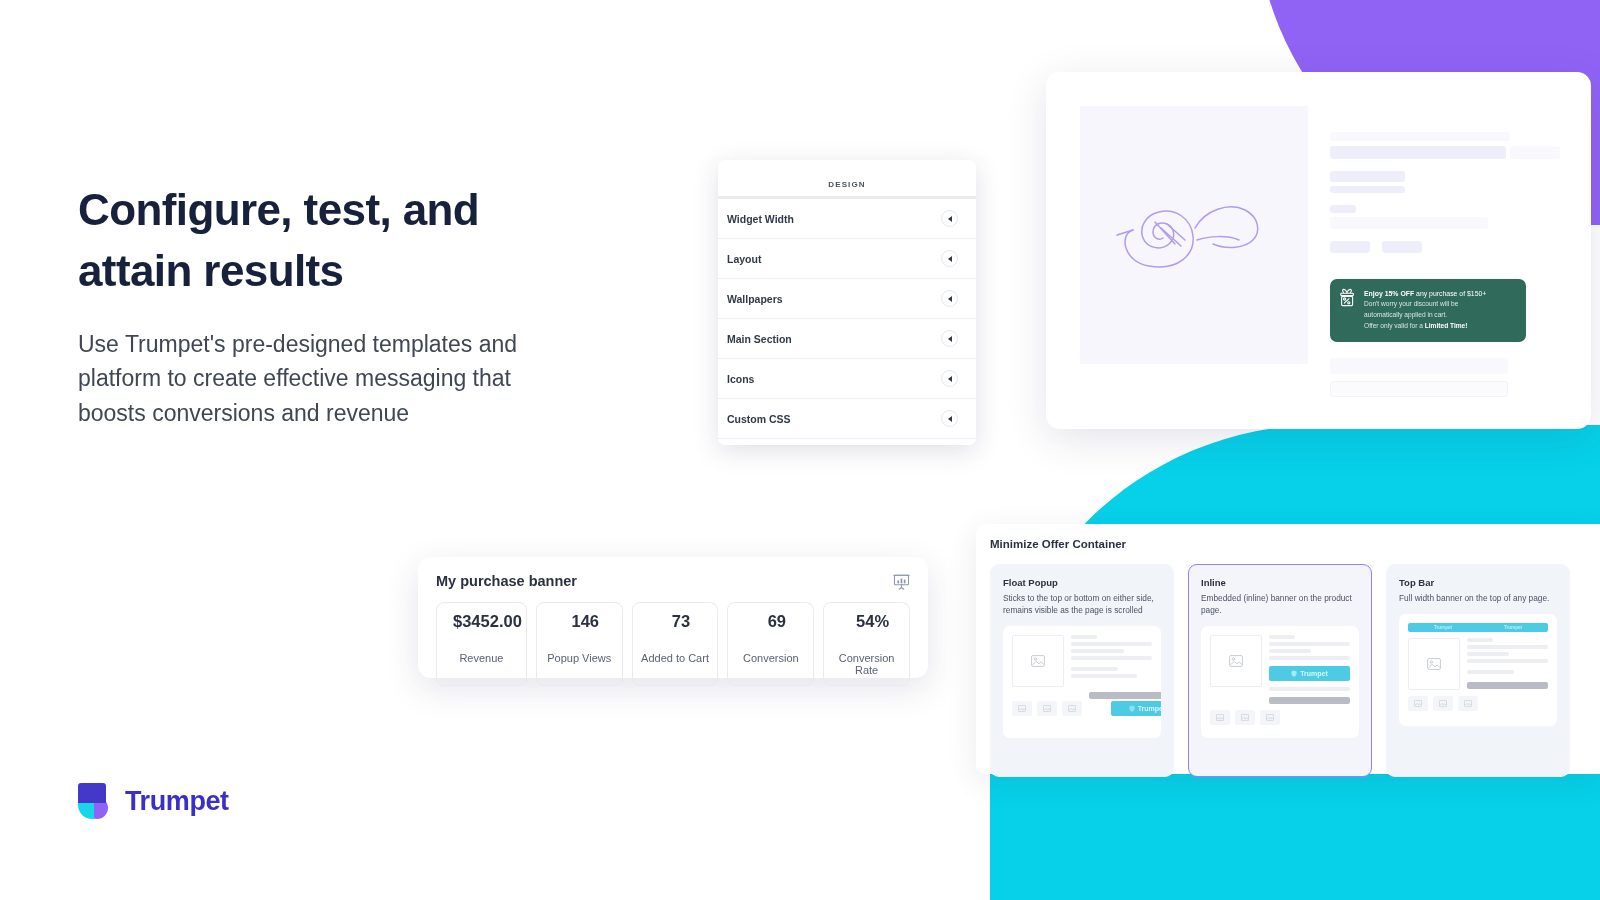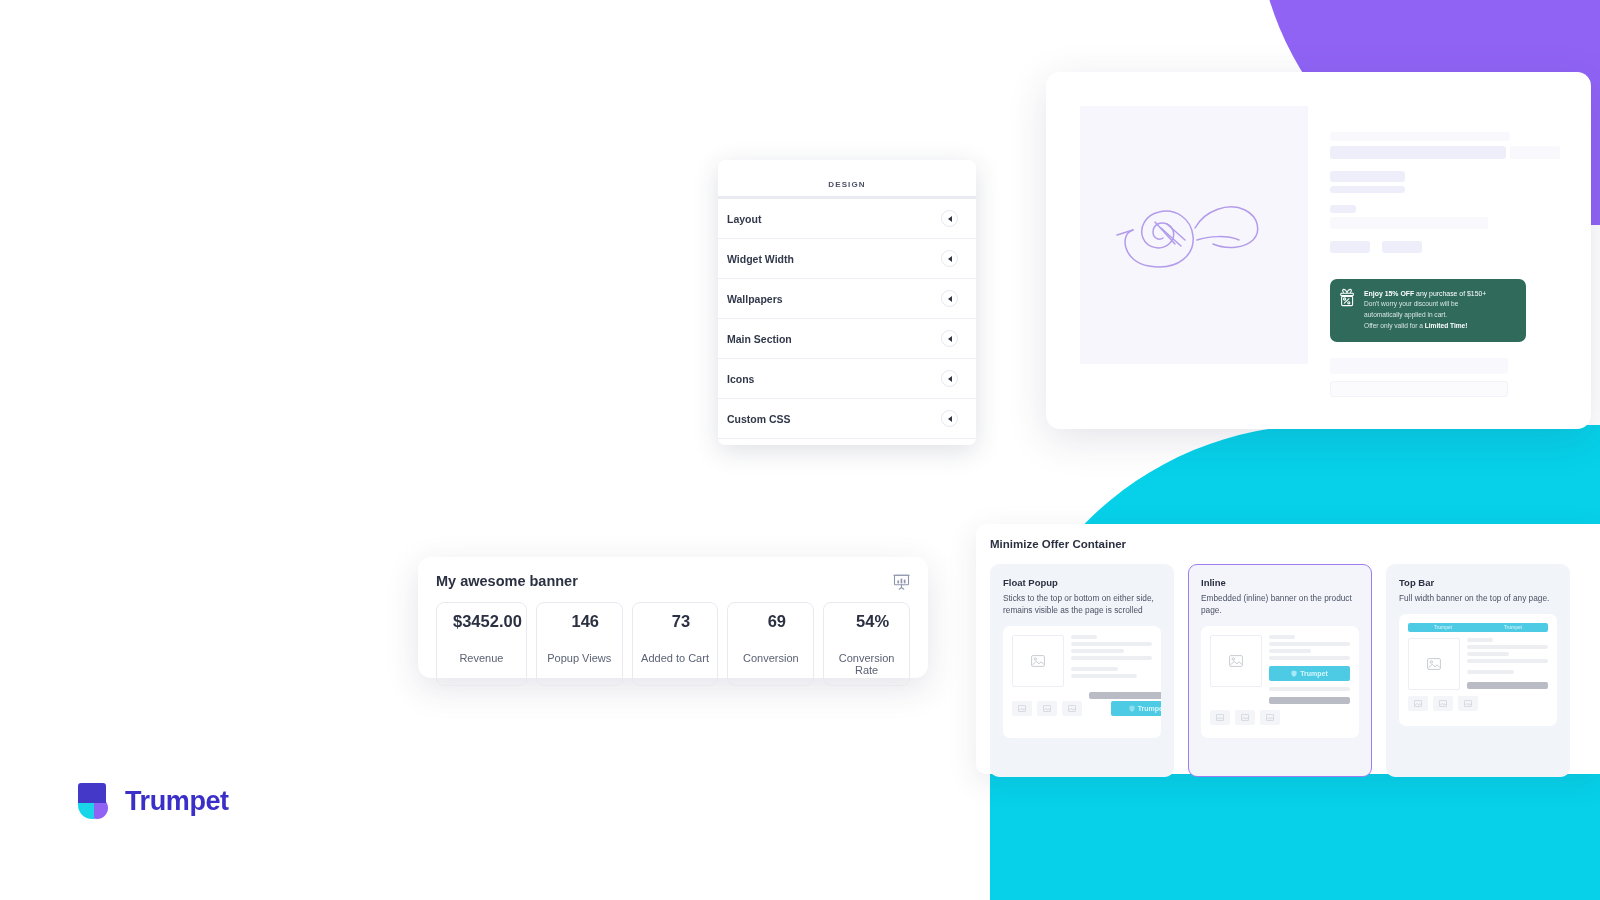--- a/index.html
+++ b/index.html
@@ -175,41 +175,45 @@
   }
 </style>
 </head>
 <body>
 
 <div class="stage">
 
   <div class="blob-purple"></div>
   <div class="blob-cyan"></div>
 
+  <div class="copy">
+    <div class="headline">Configure, test, and attain results</div>
+    <div class="subcopy">Use Trumpet's pre-designed templates and platform to create effective messaging that boosts conversions and revenue</div>
+  </div>
 
   <div class="logo-wrap">
     <div class="logo-mark">
       <div class="circ"></div>
       <div class="sq"></div>
       <div class="quarter"></div>
     </div>
     <div class="logo-text">Trumpet</div>
   </div>
 
   <div class="design-panel">
     <div class="design-head">DESIGN</div>
 
     <div class="design-row">
-      <span class="design-row-label">Layout</span>
+      <span class="design-row-label">Widget Width</span>
       <span class="chev-btn">
           <i></i>
         </span>
     </div>
     <div class="design-row">
-      <span class="design-row-label">Widget Width</span>
+      <span class="design-row-label">Layout</span>
       <span class="chev-btn">
           <i></i>
         </span>
     </div>
     <div class="design-row">
       <span class="design-row-label">Wallpapers</span>
       <span class="chev-btn">
           <i></i>
         </span>
     </div>
@@ -283,21 +287,21 @@
         </div>
       </div>
 
       <div class="skel l" style="width:178px;height:16px;margin-top:16px;"></div>
       <div class="skel" style="width:178px;height:16px;margin-top:7px;background:#fbfbfe;border:1px solid #f2f2f9;"></div>
     </div>
   </div>
 
   <div class="stats-card">
     <div class="stats-head">
-      <div class="stats-title">My awesome banner</div>
+      <div class="stats-title">My purchase banner</div>
       <svg width="17" height="17" viewBox="0 0 17 17">
         <g fill="none" stroke="#8d96ac" stroke-width="1.1" stroke-linecap="round">
           <rect x="1.5" y="2.2" width="14" height="9.6" rx="0.8"></rect>
           <path d="M0.8 2.2 H16.2"></path>
           <path d="M8.5 11.8 V14.5 M8.5 14.5 L6.2 16.2 M8.5 14.5 L10.8 16.2"></path>
         </g>
         <g fill="#8d96ac">
           <rect x="4.4" y="7.4" width="1.7" height="3"></rect>
           <rect x="7.6" y="5.6" width="1.7" height="4.8"></rect>
           <rect x="10.8" y="6.6" width="1.7" height="3.8"></rect>

